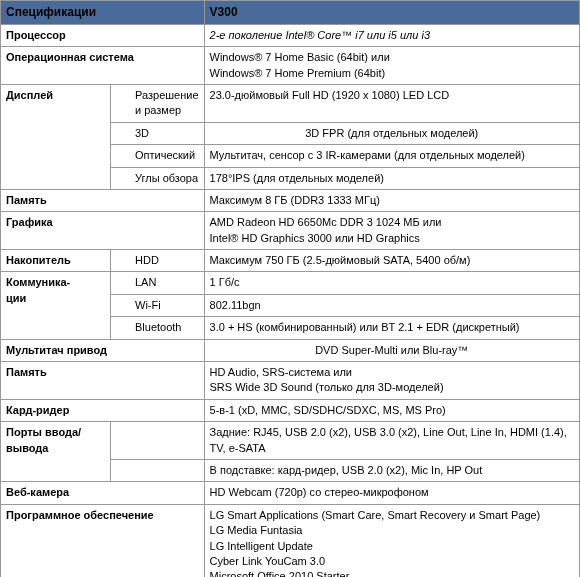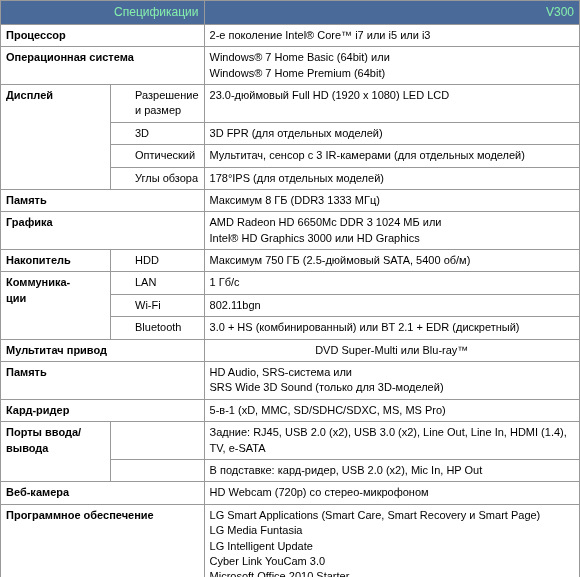--- a/index.html
+++ b/index.html
@@ -14,23 +14,23 @@
       border-collapse: collapse;
     }
     th, td {
       border: 1px solid #999;
       padding: 3px 5px;
       vertical-align: top;
       line-height: 1.4;
     }
     thead th {
       background-color: #4a6b9a;
-      color: #86efac;
-      font-weight: normal;
-      text-align: right;
+      color: #000000;
+      font-weight: bold;
+      text-align: left;
       font-size: 12px;
     }
     .col-spec {
       width: 110px;
       font-weight: normal;
     }
     .col-sub {
       width: 75px;
       font-weight: normal;
       padding-left: 24px;
@@ -48,35 +48,35 @@
 <table>
   <thead>
     <tr>
       <th colspan="2">Спецификации</th>
       <th>V300</th>
     </tr>
   </thead>
   <tbody id="table-body">
   <tr>
         <td class="col-spec section-label" colspan="2">Процессор</td>
-        <td class="col-val" style="white-space: pre-line;">2-е поколение Intel® Core™ i7 или i5 или i3</td>
+        <td class="col-val" style="white-space: pre-line; font-style: italic;">2-е поколение Intel® Core™ i7 или i5 или i3</td>
       </tr>
       <tr>
         <td class="col-spec section-label" colspan="2">Операционная система</td>
         <td class="col-val" style="white-space: pre-line;">Windows® 7 Home Basic (64bit) или
 Windows® 7 Home Premium (64bit)</td>
       </tr>
       <tr>
         <td class="col-spec section-label" rowspan="4" style="white-space: pre-line;">Дисплей</td>
         <td class="col-sub">Разрешение и размер</td>
         <td class="col-val" style="white-space: pre-line;">23.0-дюймовый Full HD (1920 x 1080) LED LCD</td>
       </tr>
       <tr>
         <td class="col-sub">3D</td>
-        <td class="col-val" style="white-space: pre-line;">3D FPR (для отдельных моделей)</td>
+        <td class="col-val" style="white-space: pre-line; text-align: center;">3D FPR (для отдельных моделей)</td>
       </tr>
       <tr>
         <td class="col-sub">Оптический</td>
         <td class="col-val" style="white-space: pre-line; margin-left: 40px;">Мультитач, сенсор с 3 IR-камерами (для отдельных моделей)</td>
       </tr>
       <tr>
         <td class="col-sub">Углы обзора</td>
         <td class="col-val" style="white-space: pre-line;">178°IPS (для отдельных моделей)</td>
       </tr>
       <tr>

